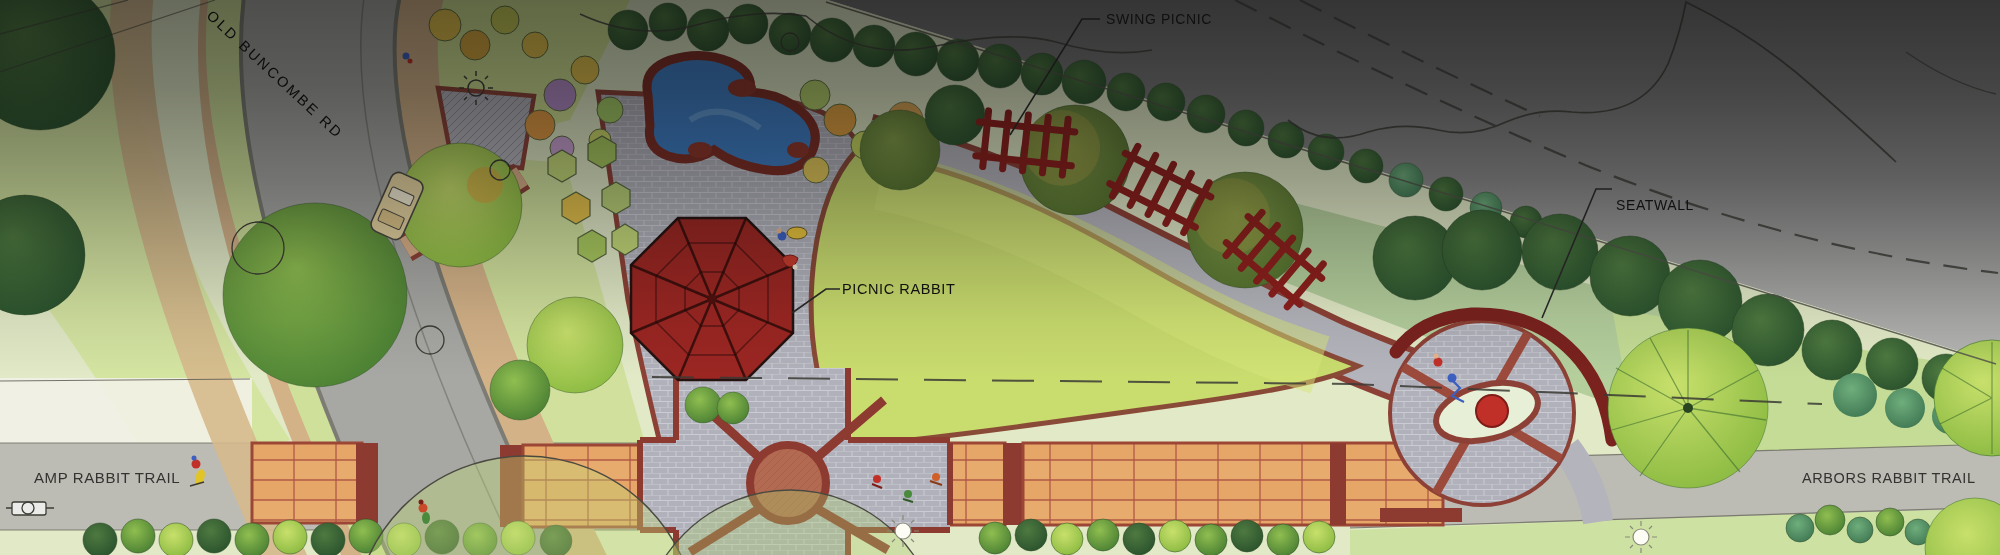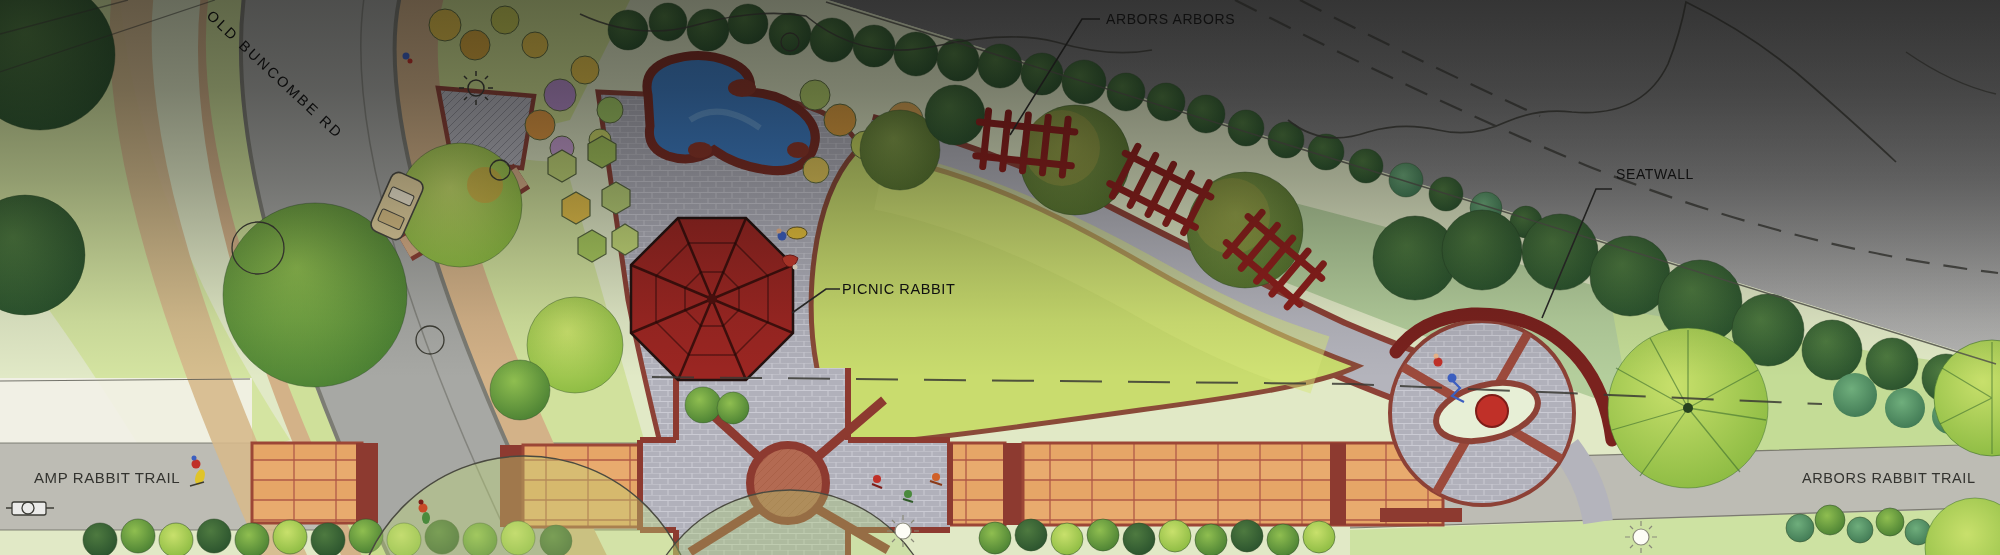--- a/index.html
+++ b/index.html
@@ -5,21 +5,21 @@
   html,body{margin:0;padding:0;background:#222;}
   .stage{position:relative;width:2000px;height:555px;overflow:hidden;
          background:linear-gradient(180deg,#6e6e6e 0%,#8a8a8a 32%,#b2b2b0 62%,#d8d7d3 100%);
          font-family:"Liberation Sans",sans-serif;}
   .stage svg{position:absolute;left:0;top:0;}
   .shade{position:absolute;left:0;top:0;width:100%;height:100%;pointer-events:none;
          background:linear-gradient(180deg,rgba(8,8,8,.56) 0%,rgba(8,8,8,.47) 16%,rgba(8,8,8,.33) 32%,rgba(8,8,8,.17) 47%,rgba(8,8,8,.06) 58%,rgba(8,8,8,0) 68%);}
   .lbl{position:absolute;color:#101010;font-size:14px;font-weight:500;letter-spacing:.6px;white-space:nowrap;line-height:1;}
   .lbl-road{left:214px;top:8px;font-size:14.5px;letter-spacing:2.5px;transform:rotate(43deg);transform-origin:left top;color:#0c0c0c;}
   .lbl-arbors{left:1106px;top:12px;}
-  .lbl-seatwall{left:1616px;top:167px;}
+  .lbl-seatwall{left:1616px;top:198px;}
   .lbl-shelter{left:842px;top:282px;font-size:14.5px;}
   .lbl-trail-l{left:2px;top:470px;font-size:15px;color:#33332f;margin-left:32px;}
   .lbl-trail-r{left:1802px;top:471px;font-size:14.5px;color:#33332f;}
 </style>
 </head>
 <body>
 
 <div class="stage">
 
 <svg width="2000" height="555" viewBox="0 0 2000 555">
@@ -372,19 +372,19 @@
   <g fill="none" stroke="#2a2a28" stroke-width="1.6">
     <polyline points="1100,19 1082,19 1010,135"></polyline>
     <polyline points="1612,189 1596,189 1542,318"></polyline>
     <polyline points="840,289 826,289 792,313"></polyline>
   </g>
 </svg>
 
 <div class="shade"></div>
 
 <div class="lbl lbl-road">OLD BUNCOMBE RD</div>
-<div class="lbl lbl-arbors">ARBORS ARBORS</div>
+<div class="lbl lbl-arbors">SWING PICNIC</div>
 <div class="lbl lbl-seatwall">SEATWALL</div>
 <div class="lbl lbl-shelter">PICNIC RABBIT</div>
 <div class="lbl lbl-trail-l">AMP RABBIT TRAIL</div>
 <div class="lbl lbl-trail-r">ARBORS RABBIT TRAIL</div>
 
 </div>
 
 </body></html>

